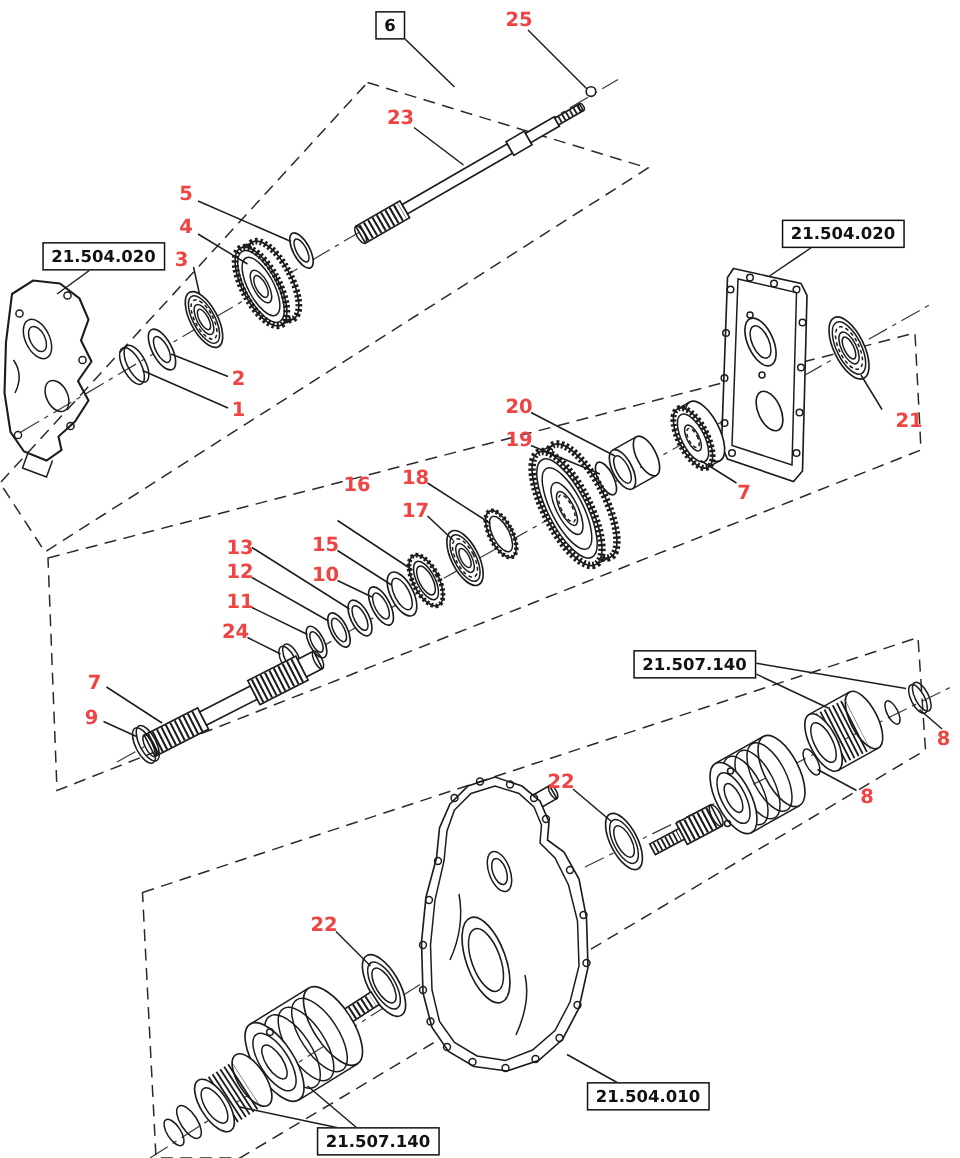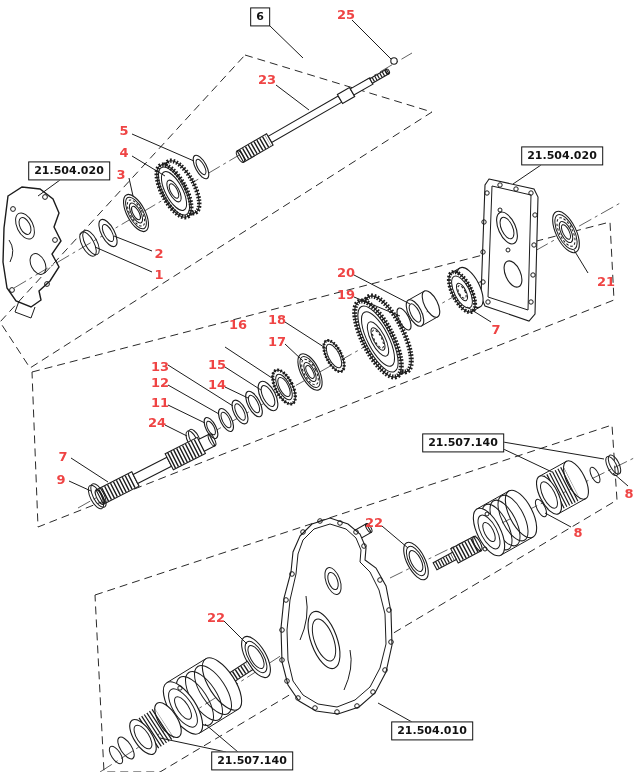--- a/index.html
+++ b/index.html
@@ -415,21 +415,21 @@
   <div class="callout" style="left:159px; top:253px;">2</div>
   <div class="callout" style="left:159px; top:274px;">1</div>
   <div class="callout" style="left:590px; top:281px;margin-left:16px;">21</div>
   <div class="callout" style="left:346px; top:272px;">20</div>
   <div class="callout" style="left:346px; top:294px;">19</div>
   <div class="callout" style="left:496px; top:329px;">7</div>
   <div class="callout" style="left:277px; top:319px;">18</div>
   <div class="callout" style="left:277px; top:341px;">17</div>
   <div class="callout" style="left:217px; top:324px;margin-left:21px;">16</div>
   <div class="callout" style="left:217px; top:364px;">15</div>
-  <div class="callout" style="left:217px; top:384px;">14</div>
+  <div class="callout" style="left:217px; top:384px;">10</div>
   <div class="callout" style="left:160px; top:366px;">13</div>
   <div class="callout" style="left:160px; top:382px;text-align:center;">12</div>
   <div class="callout" style="left:160px; top:402px;">11</div>
   <div class="callout" style="left:157px; top:422px;">24</div>
   <div class="callout" style="left:63px;  top:456px;">7</div>
   <div class="callout" style="left:61px;  top:479px;">9</div>
   <div class="callout" style="left:629px; top:493px;">8</div>
   <div class="callout" style="left:578px; top:532px;">8</div>
   <div class="callout" style="left:374px; top:522px;">22</div>
   <div class="callout" style="left:216px; top:617px;">22</div>

